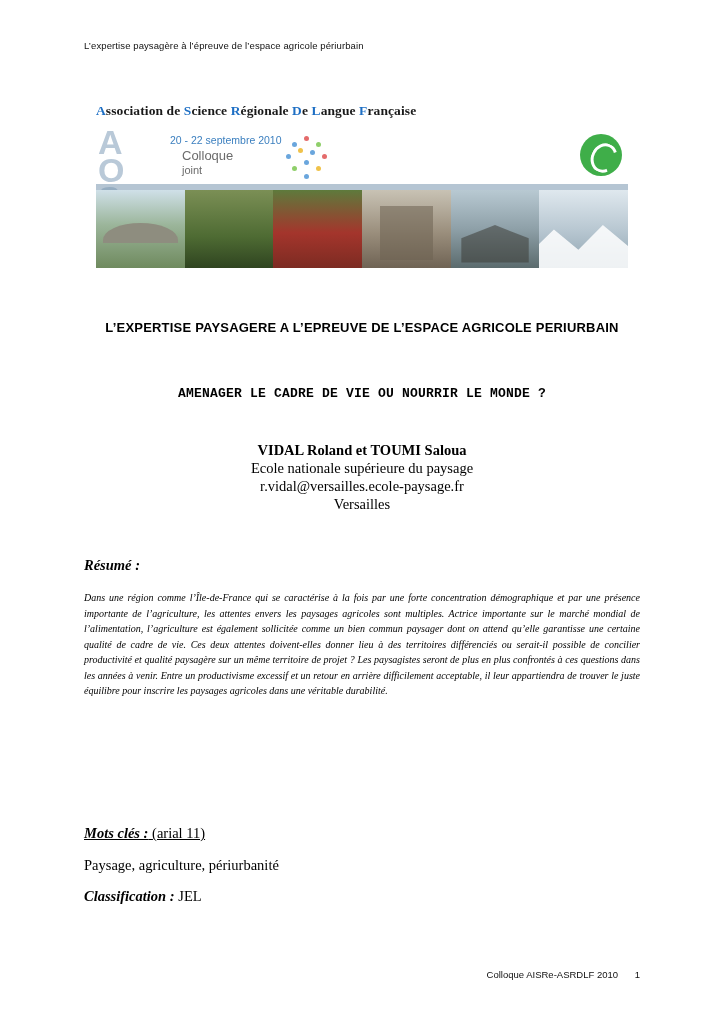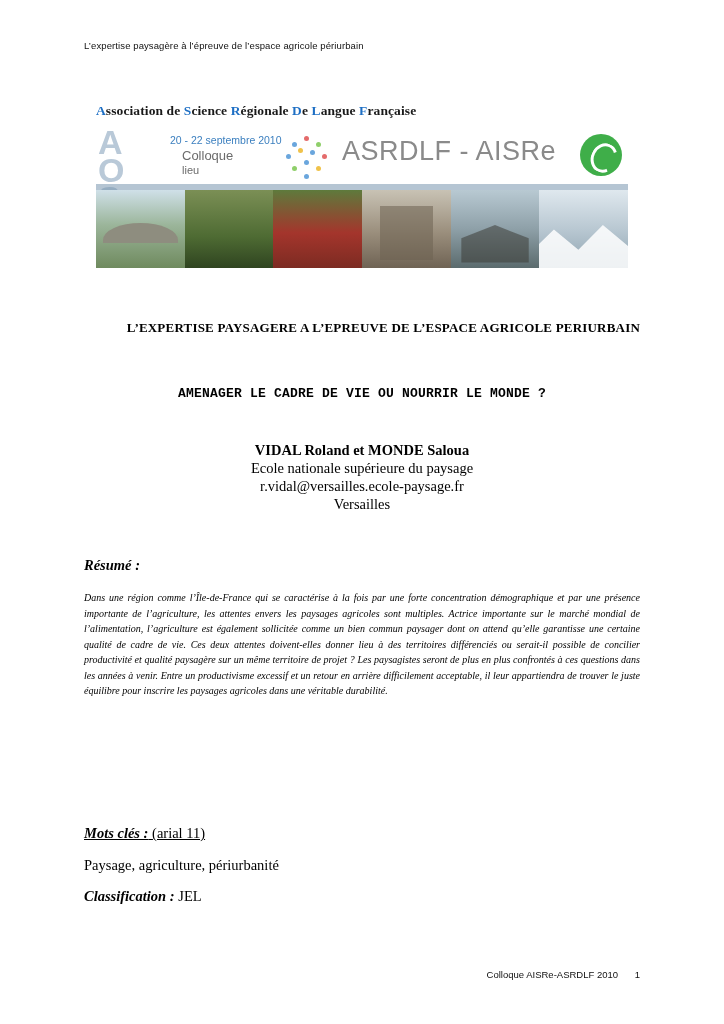--- a/index.html
+++ b/index.html
@@ -198,22 +198,22 @@
     background:#ffffff;
     clip-path: polygon(0 60%, 22% 18%, 45% 55%, 68% 10%, 100% 62%, 100% 100%, 0 100%);
     opacity:.85;
   }
   
   .title-main {
     position: absolute;
     top: 320px;
     left: 84px;
     right: 84px;
-    text-align: right;
-    font-family: Liberation Serif, serif;
+    text-align: center;
+    font-family: Liberation Sans, sans-serif;
     font-weight: bold;
     font-size: 13px;
     letter-spacing: 0.2px;
     color: #000;
   }
   .title-sub {
     position: absolute;
     top: 386px;
     left: 84px;
     right: 84px;
@@ -308,35 +308,34 @@
     <div class="banner-top">
       <div class="aoste-vertical">
           <div style="height: 28px; line-height: 28px; font-size: 34px;">A</div>
           <div style="height: 28px; line-height: 28px; font-size: 34px;">O</div>
           <div style="height: 28px; line-height: 28px; font-size: 34px;">S</div>
           <div style="height: 28px; line-height: 28px; font-size: 34px;">T</div>
           <div style="height: 28px; line-height: 28px; font-size: 34px;">E</div>
         </div>
       <div class="banner-date">20 - 22 septembre 2010</div>
       <div class="banner-colloque">Colloque</div>
-      <div class="banner-joint">lieu</div>
+      <div class="banner-joint">joint</div>
       <div class="dots-logo">
         <i style="left:20px;top:0px;background:#e46b6b;"></i>
         <i style="left:8px;top:6px;"></i>
         <i style="left:32px;top:6px;background:#8fcf6a;"></i>
         <i style="left:2px;top:18px;"></i>
         <i style="left:14px;top:12px;background:#f0c24a;"></i>
         <i style="left:26px;top:14px;"></i>
         <i style="left:38px;top:18px;background:#e46b6b;"></i>
         <i style="left:8px;top:30px;background:#8fcf6a;"></i>
         <i style="left:20px;top:24px;"></i>
         <i style="left:32px;top:30px;background:#f0c24a;"></i>
         <i style="left:20px;top:38px;"></i>
       </div>
-      <div class="asrdlf-text">ASRDLF - AISRe</div>
       <div class="green-logo"></div>
     </div>
 
     <div class="slogan-bar">
       <span>Identité, Qualité et Compétitivité territoriale</span>
     </div>
 
     <div class="photo-strip">
       <div class="ph ph-1"></div>
       <div class="ph ph-2"></div>
@@ -344,21 +343,21 @@
       <div class="ph ph-4"></div>
       <div class="ph ph-5"></div>
       <div class="ph ph-6"></div>
     </div>
   </div>
 
   <div class="title-main">L’EXPERTISE PAYSAGERE A L’EPREUVE DE L’ESPACE AGRICOLE PERIURBAIN</div>
   <div class="title-sub">AMENAGER LE CADRE DE VIE OU NOURRIR LE MONDE ?</div>
 
   <div class="authors">
-    <div class="names">VIDAL Roland et MONDE Saloua</div>
+    <div class="names">VIDAL Roland et TOUMI Saloua</div>
     <div class="line">Ecole nationale supérieure du paysage</div>
     <div class="line">r.vidal@versailles.ecole-paysage.fr</div>
     <div class="line">Versailles</div>
   </div>
 
   <div class="resume-label">Résumé :</div>
   <div class="resume-body">Dans une région comme l’Île-de-France qui se caractérise à la fois par une forte concentration démographique et par une présence importante de l’agriculture, les attentes envers les paysages agricoles sont multiples. Actrice importante sur le marché mondial de l’alimentation, l’agriculture est également sollicitée comme un bien commun paysager dont on attend qu’elle garantisse une certaine qualité de cadre de vie. Ces deux attentes doivent-elles donner lieu à des territoires différenciés ou serait-il possible de concilier productivité et qualité paysagère sur un même territoire de projet ? Les paysagistes seront de plus en plus confrontés à ces questions dans les années à venir. Entre un productivisme excessif et un retour en arrière difficilement acceptable, il leur appartiendra de trouver le juste équilibre pour inscrire les paysages agricoles dans une véritable durabilité.</div>
 
   <div class="motscles">
     <b>Mots clés :</b>

